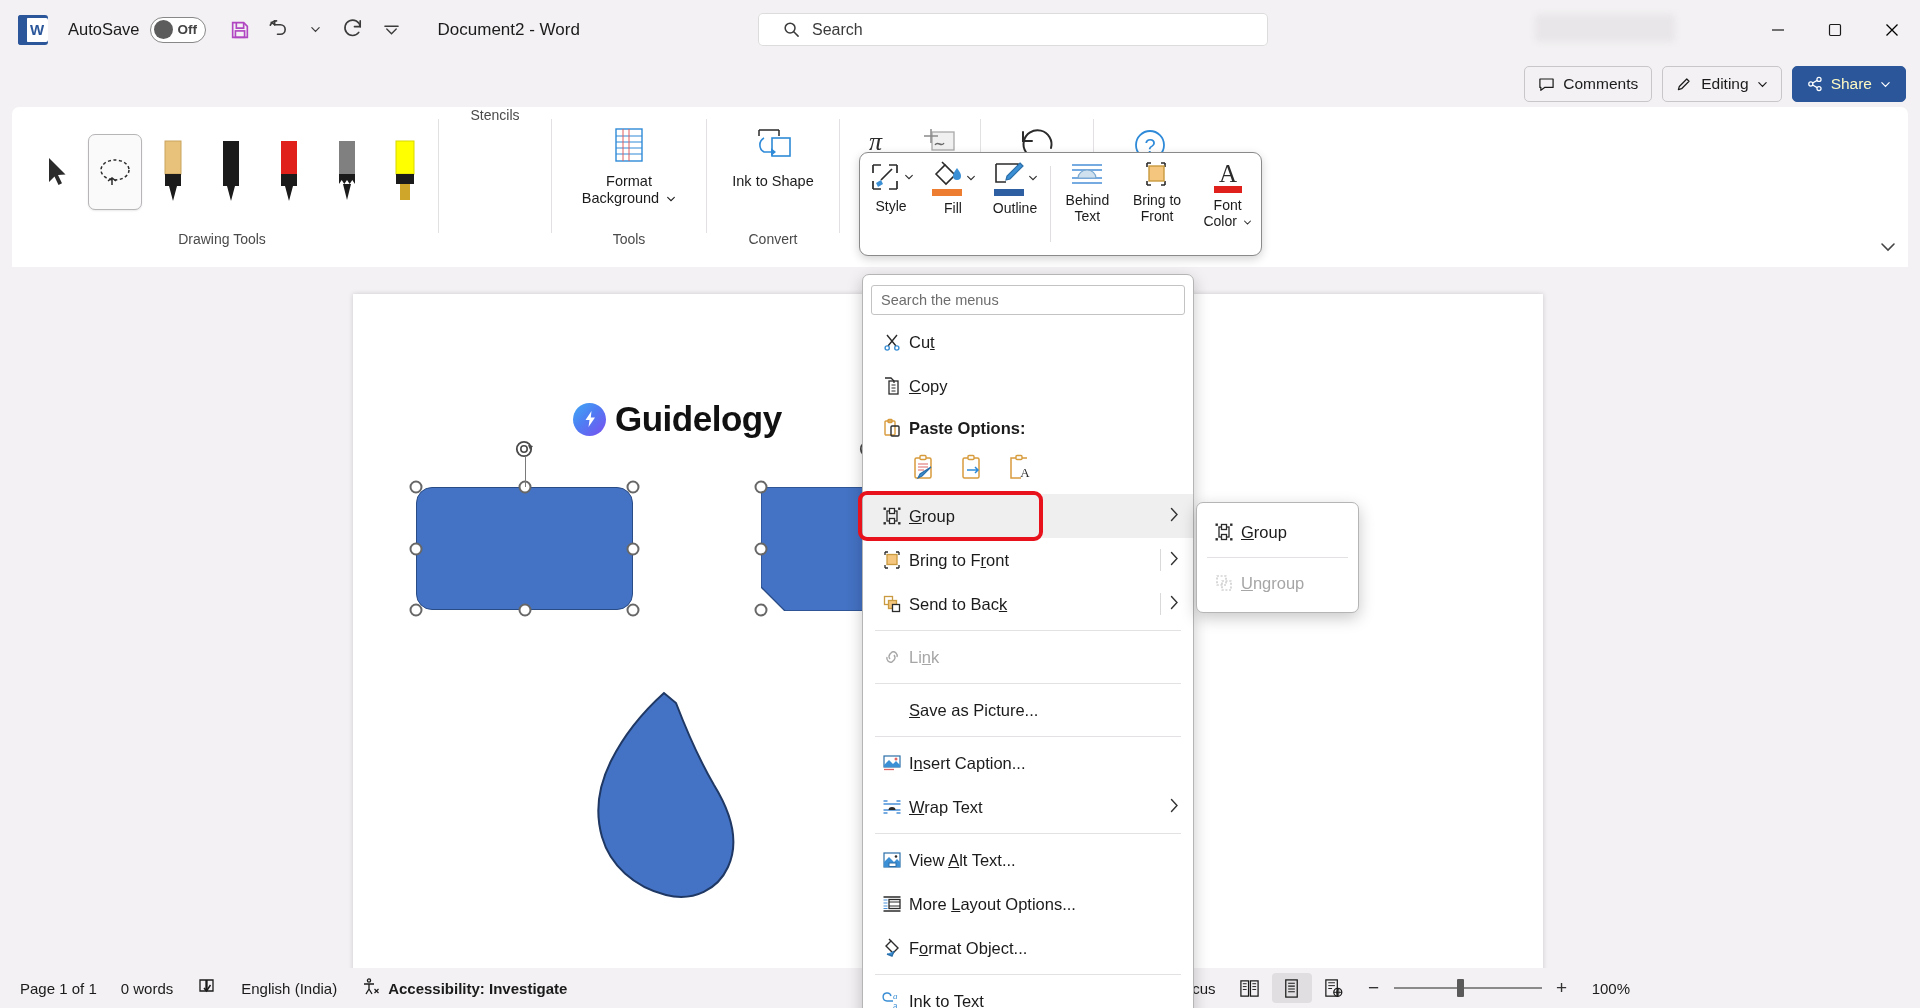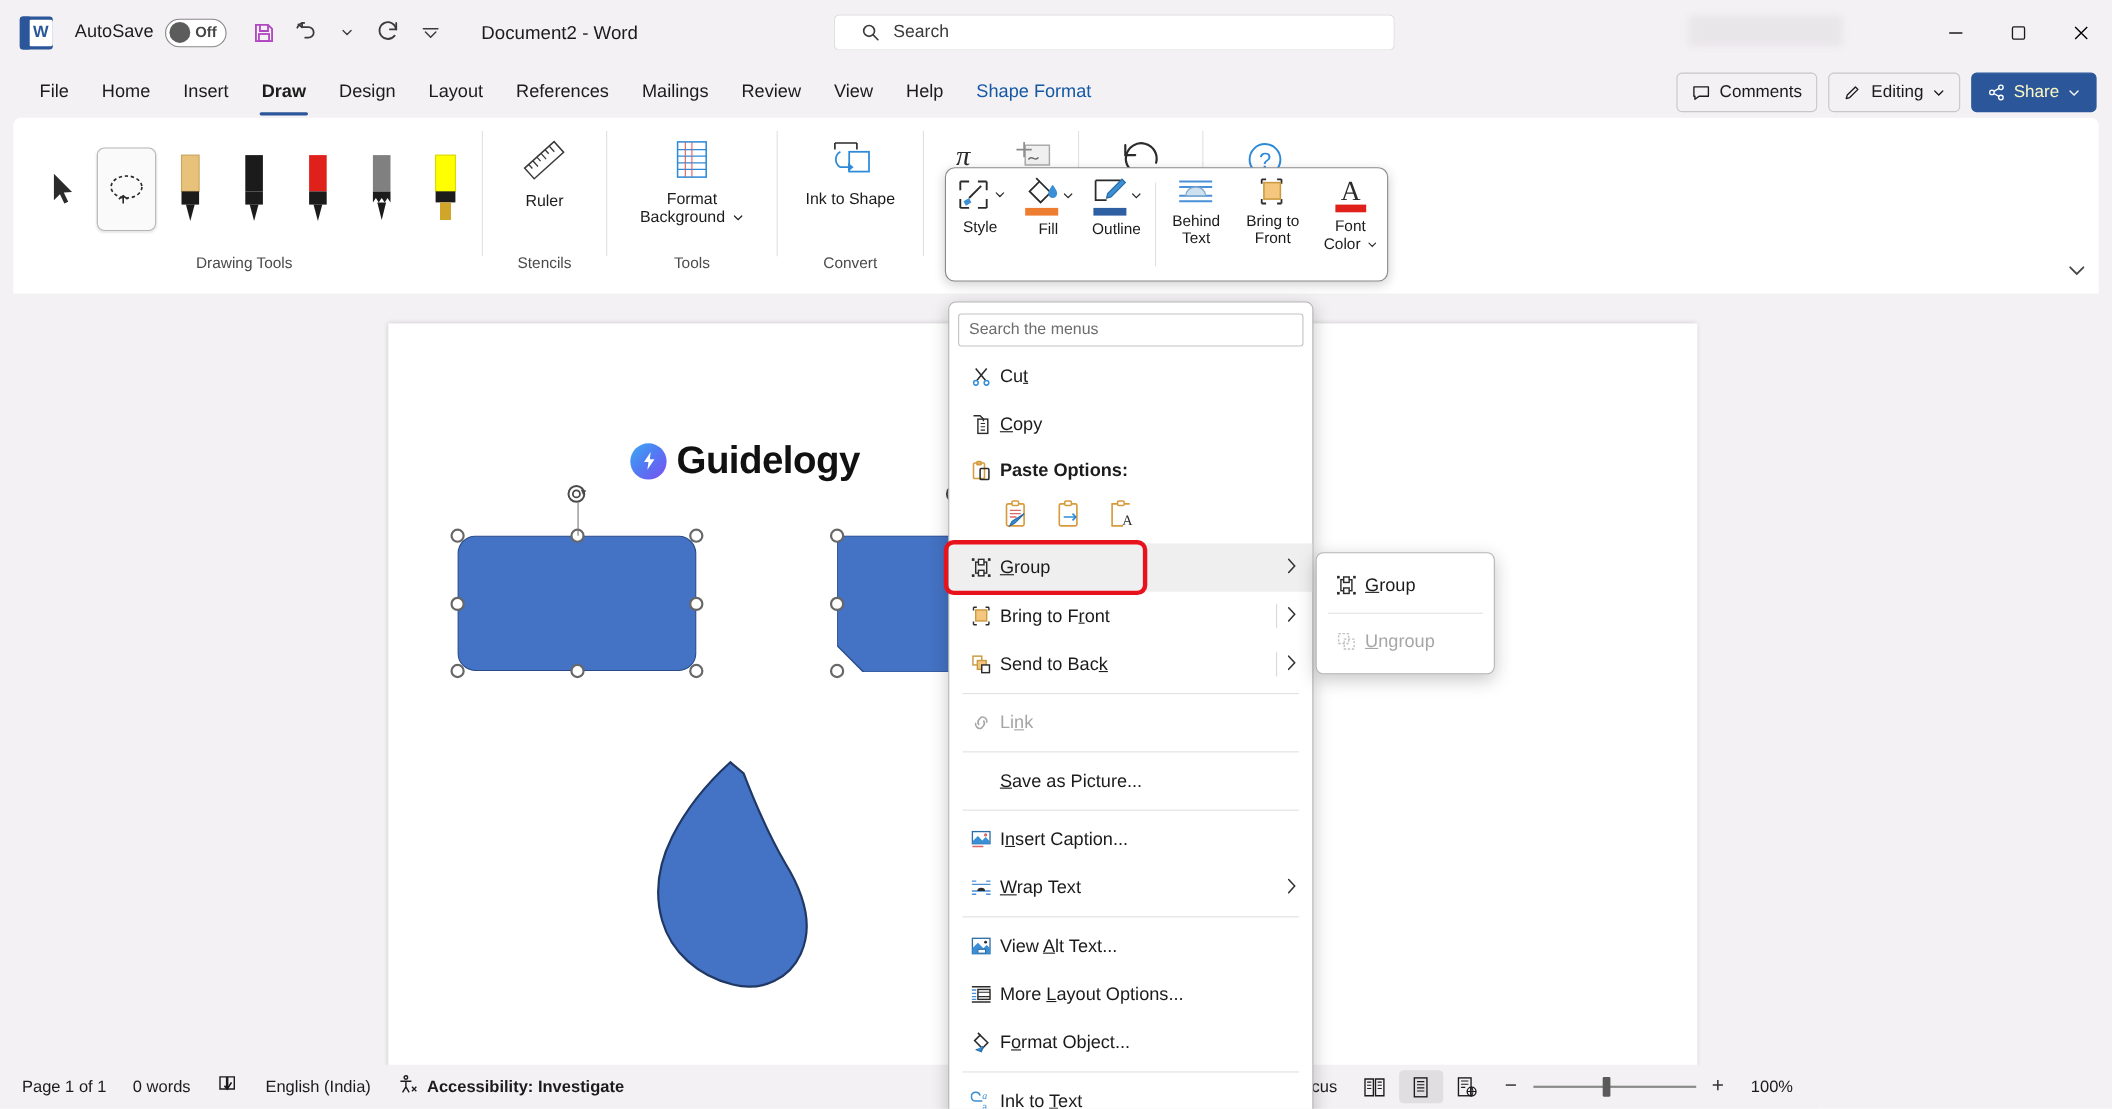--- a/index.html
+++ b/index.html
@@ -276,34 +276,20 @@
           <rect x="1.5" y="1.5" width="11" height="11" fill="none" stroke="#1b1b1b" stroke-width="1.2" rx="1.2"></rect>
         </svg>
     </div>
     <div class="winbtn close">
       <svg width="14" height="14" viewBox="0 0 14 14">
           <path d="M1.5 1.5l11 11M12.5 1.5l-11 11" stroke="currentColor" stroke-width="1.25"></path>
         </svg>
     </div>
   </div>
 
-  <div class="tabsrow">
-    <div class="tab">File</div>
-    <div class="tab">Home</div>
-    <div class="tab">Insert</div>
-    <div class="tab active">Draw</div>
-    <div class="tab">Design</div>
-    <div class="tab">Layout</div>
-    <div class="tab">References</div>
-    <div class="tab">Mailings</div>
-    <div class="tab">Review</div>
-    <div class="tab">View</div>
-    <div class="tab">Help</div>
-    <div class="tab contextual">Shape Format</div>
-  </div>
 
   <div class="ribbon-right">
     <div class="pillbtn">
       <svg width="17" height="16" viewBox="0 0 18 17" fill="none" stroke="#1b1b1b" stroke-width="1.3">
         <path d="M2 3.2h14v9H7l-4 3v-3H2z" stroke-linejoin="round"></path>
       </svg>
       <span>Comments</span>
     </div>
     <div class="pillbtn">
       <svg width="17" height="16" viewBox="0 0 18 17" fill="none" stroke="#1b1b1b" stroke-width="1.3">
@@ -378,31 +364,20 @@
               <rect x="4" y="36" width="18" height="10" fill="#1b1b1b"></rect>
               <rect x="8" y="46" width="10" height="16" fill="#d0a62a"></rect>
             </svg>
           </div>
         </div>
         <div class="glabel">Drawing Tools</div>
       </div>
       <div class="rsep"></div>
 
       <div class="rgroup" style="width:100px;">
-        <div class="items">
-          <div class="bigtool">
-            <svg width="44" height="44" viewBox="0 0 44 44">
-              <g transform="rotate(-42 22 22)">
-                <rect x="4" y="15" width="36" height="13" fill="#fff" stroke="#3b3b3b" stroke-width="1.4"></rect>
-                <path d="M9 15v5M14 15v7M19 15v5M24 15v7M29 15v5M34 15v7" stroke="#3b3b3b" stroke-width="1.2"></path>
-              </g>
-            </svg>
-            <div class="bt-label">Ruler</div>
-          </div>
-        </div>
         <div class="glabel">Stencils</div>
       </div>
       <div class="rsep"></div>
 
       <div class="rgroup" style="width:142px;">
         <div class="items">
           <div class="bigtool" style="min-width:126px;">
             <svg width="44" height="42" viewBox="0 0 44 42">
               <rect x="9" y="5" width="26" height="32" fill="#fff" stroke="#2e8ad8" stroke-width="1.4"></rect>
               <path d="M9 12h26M9 18h26M9 24h26M9 30h26" stroke="#2e8ad8" stroke-width="1.2"></path>

